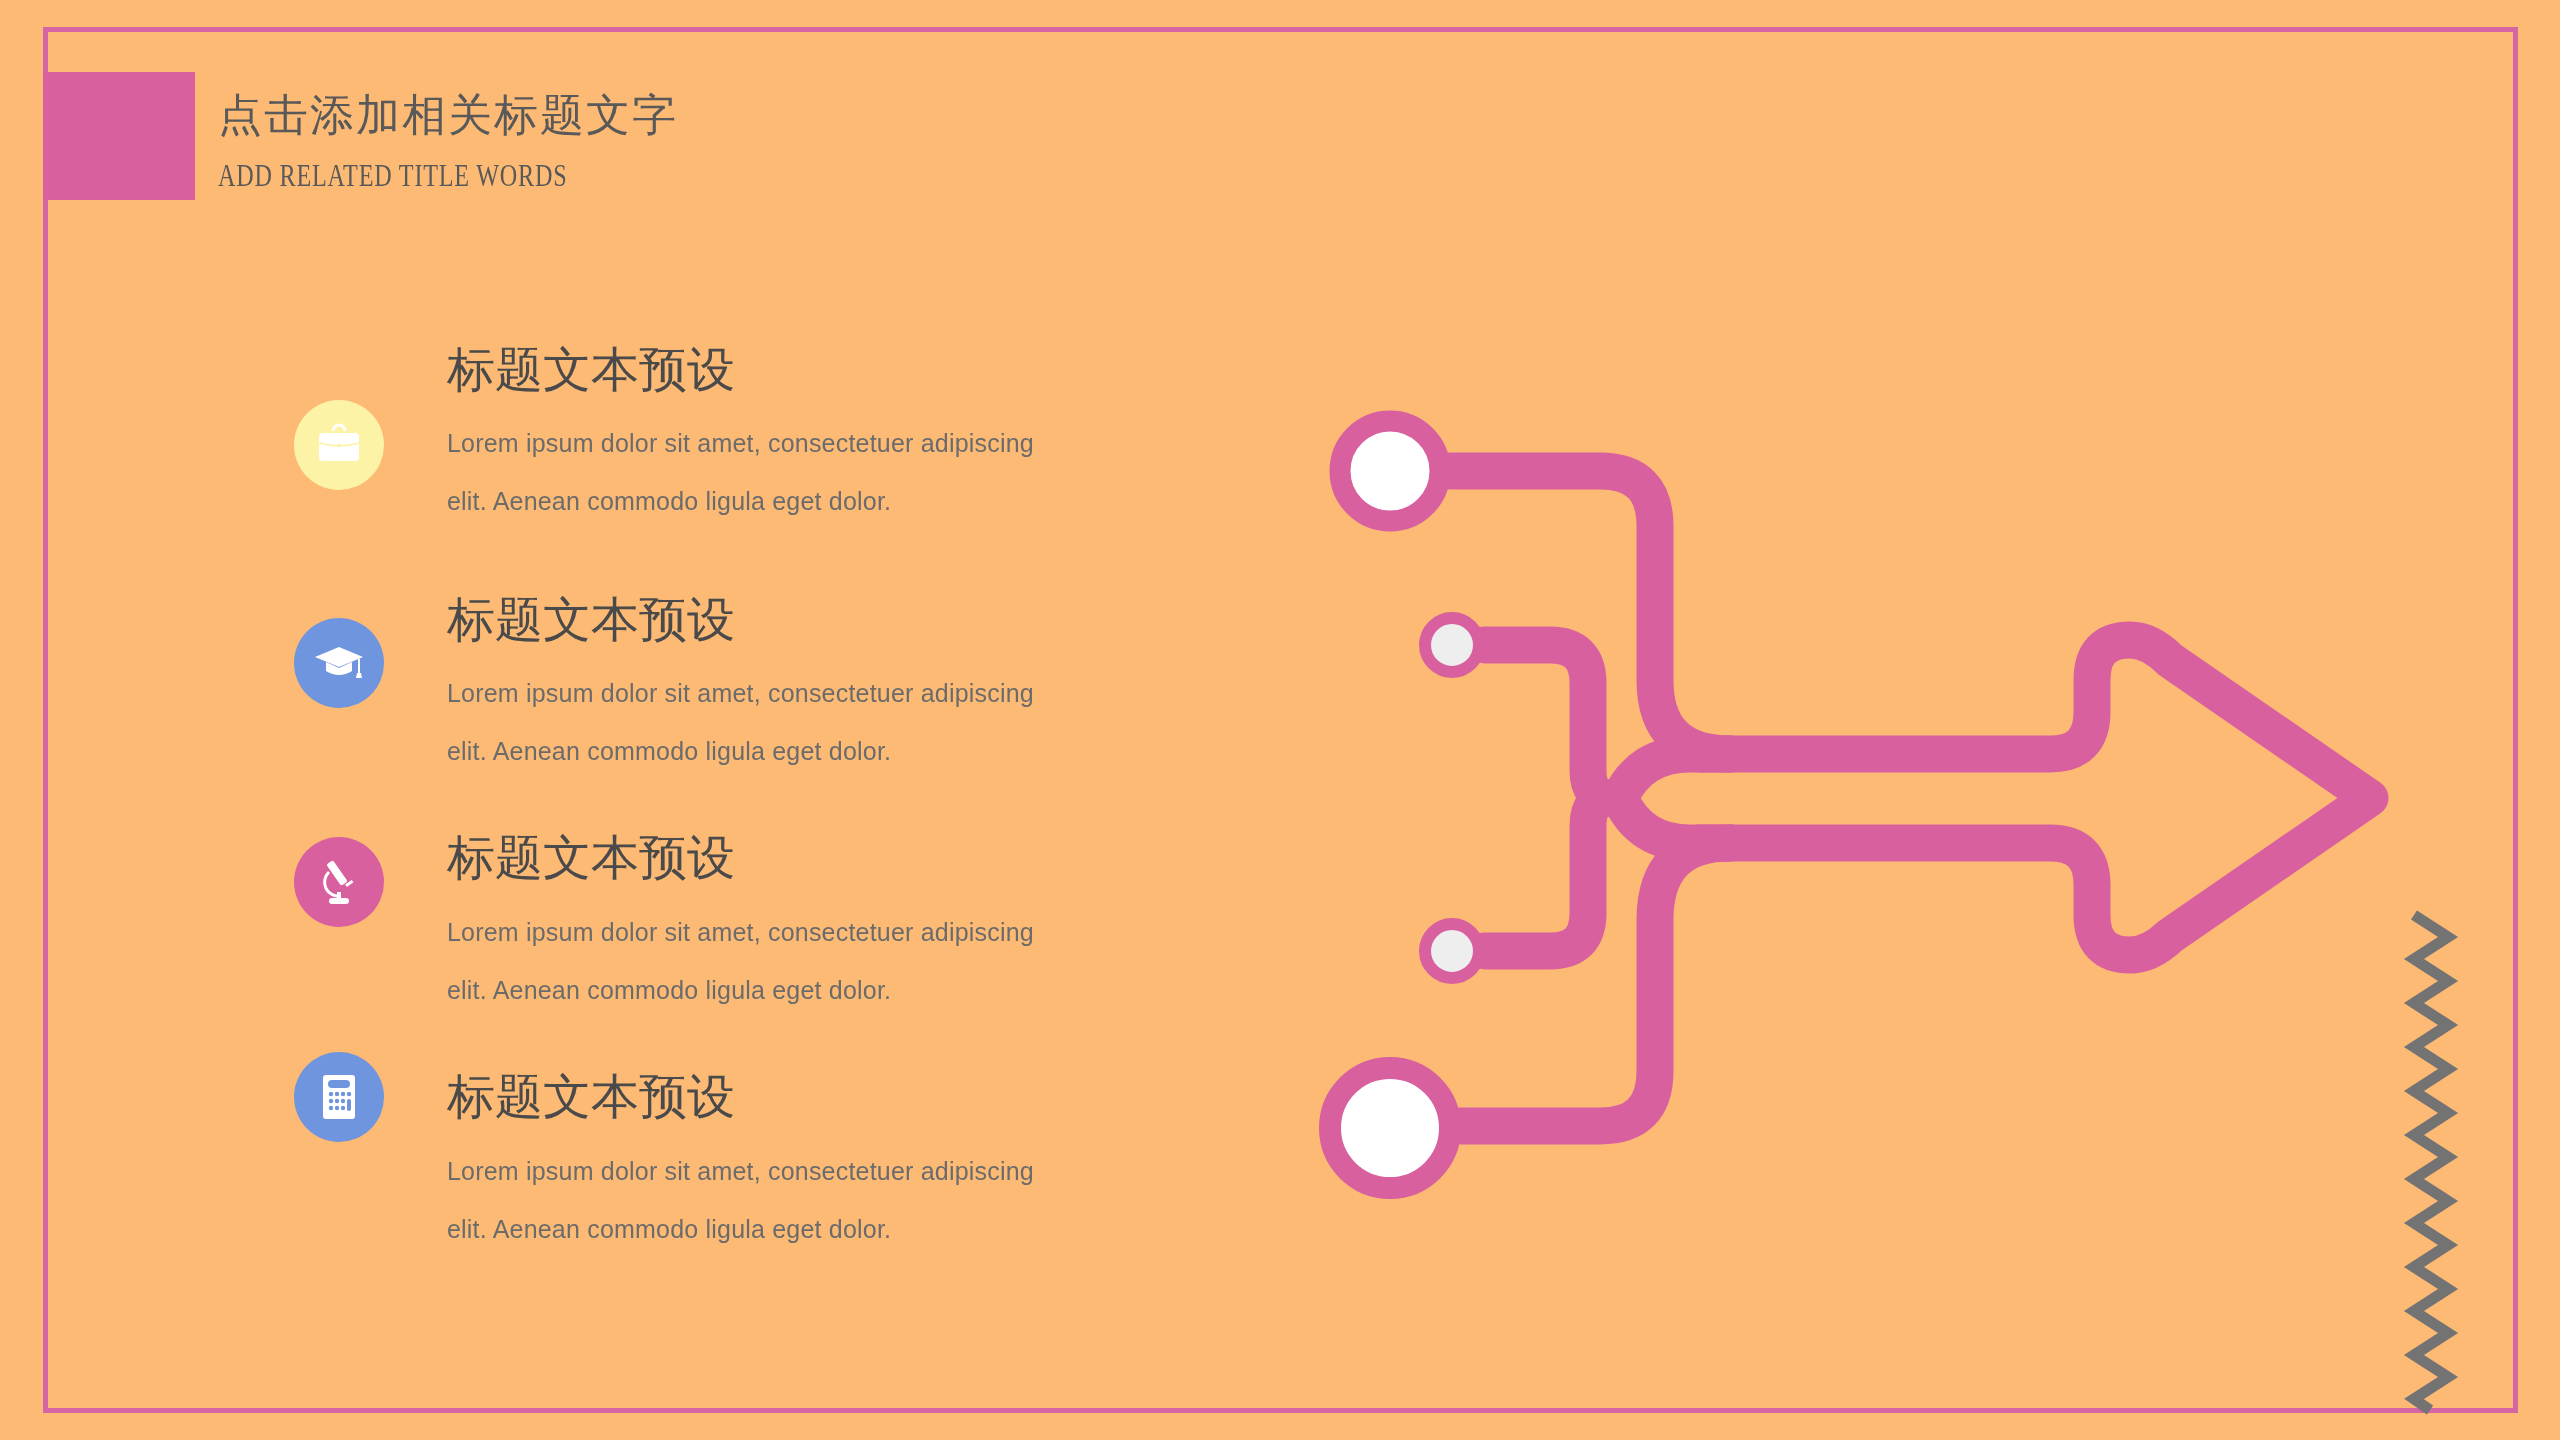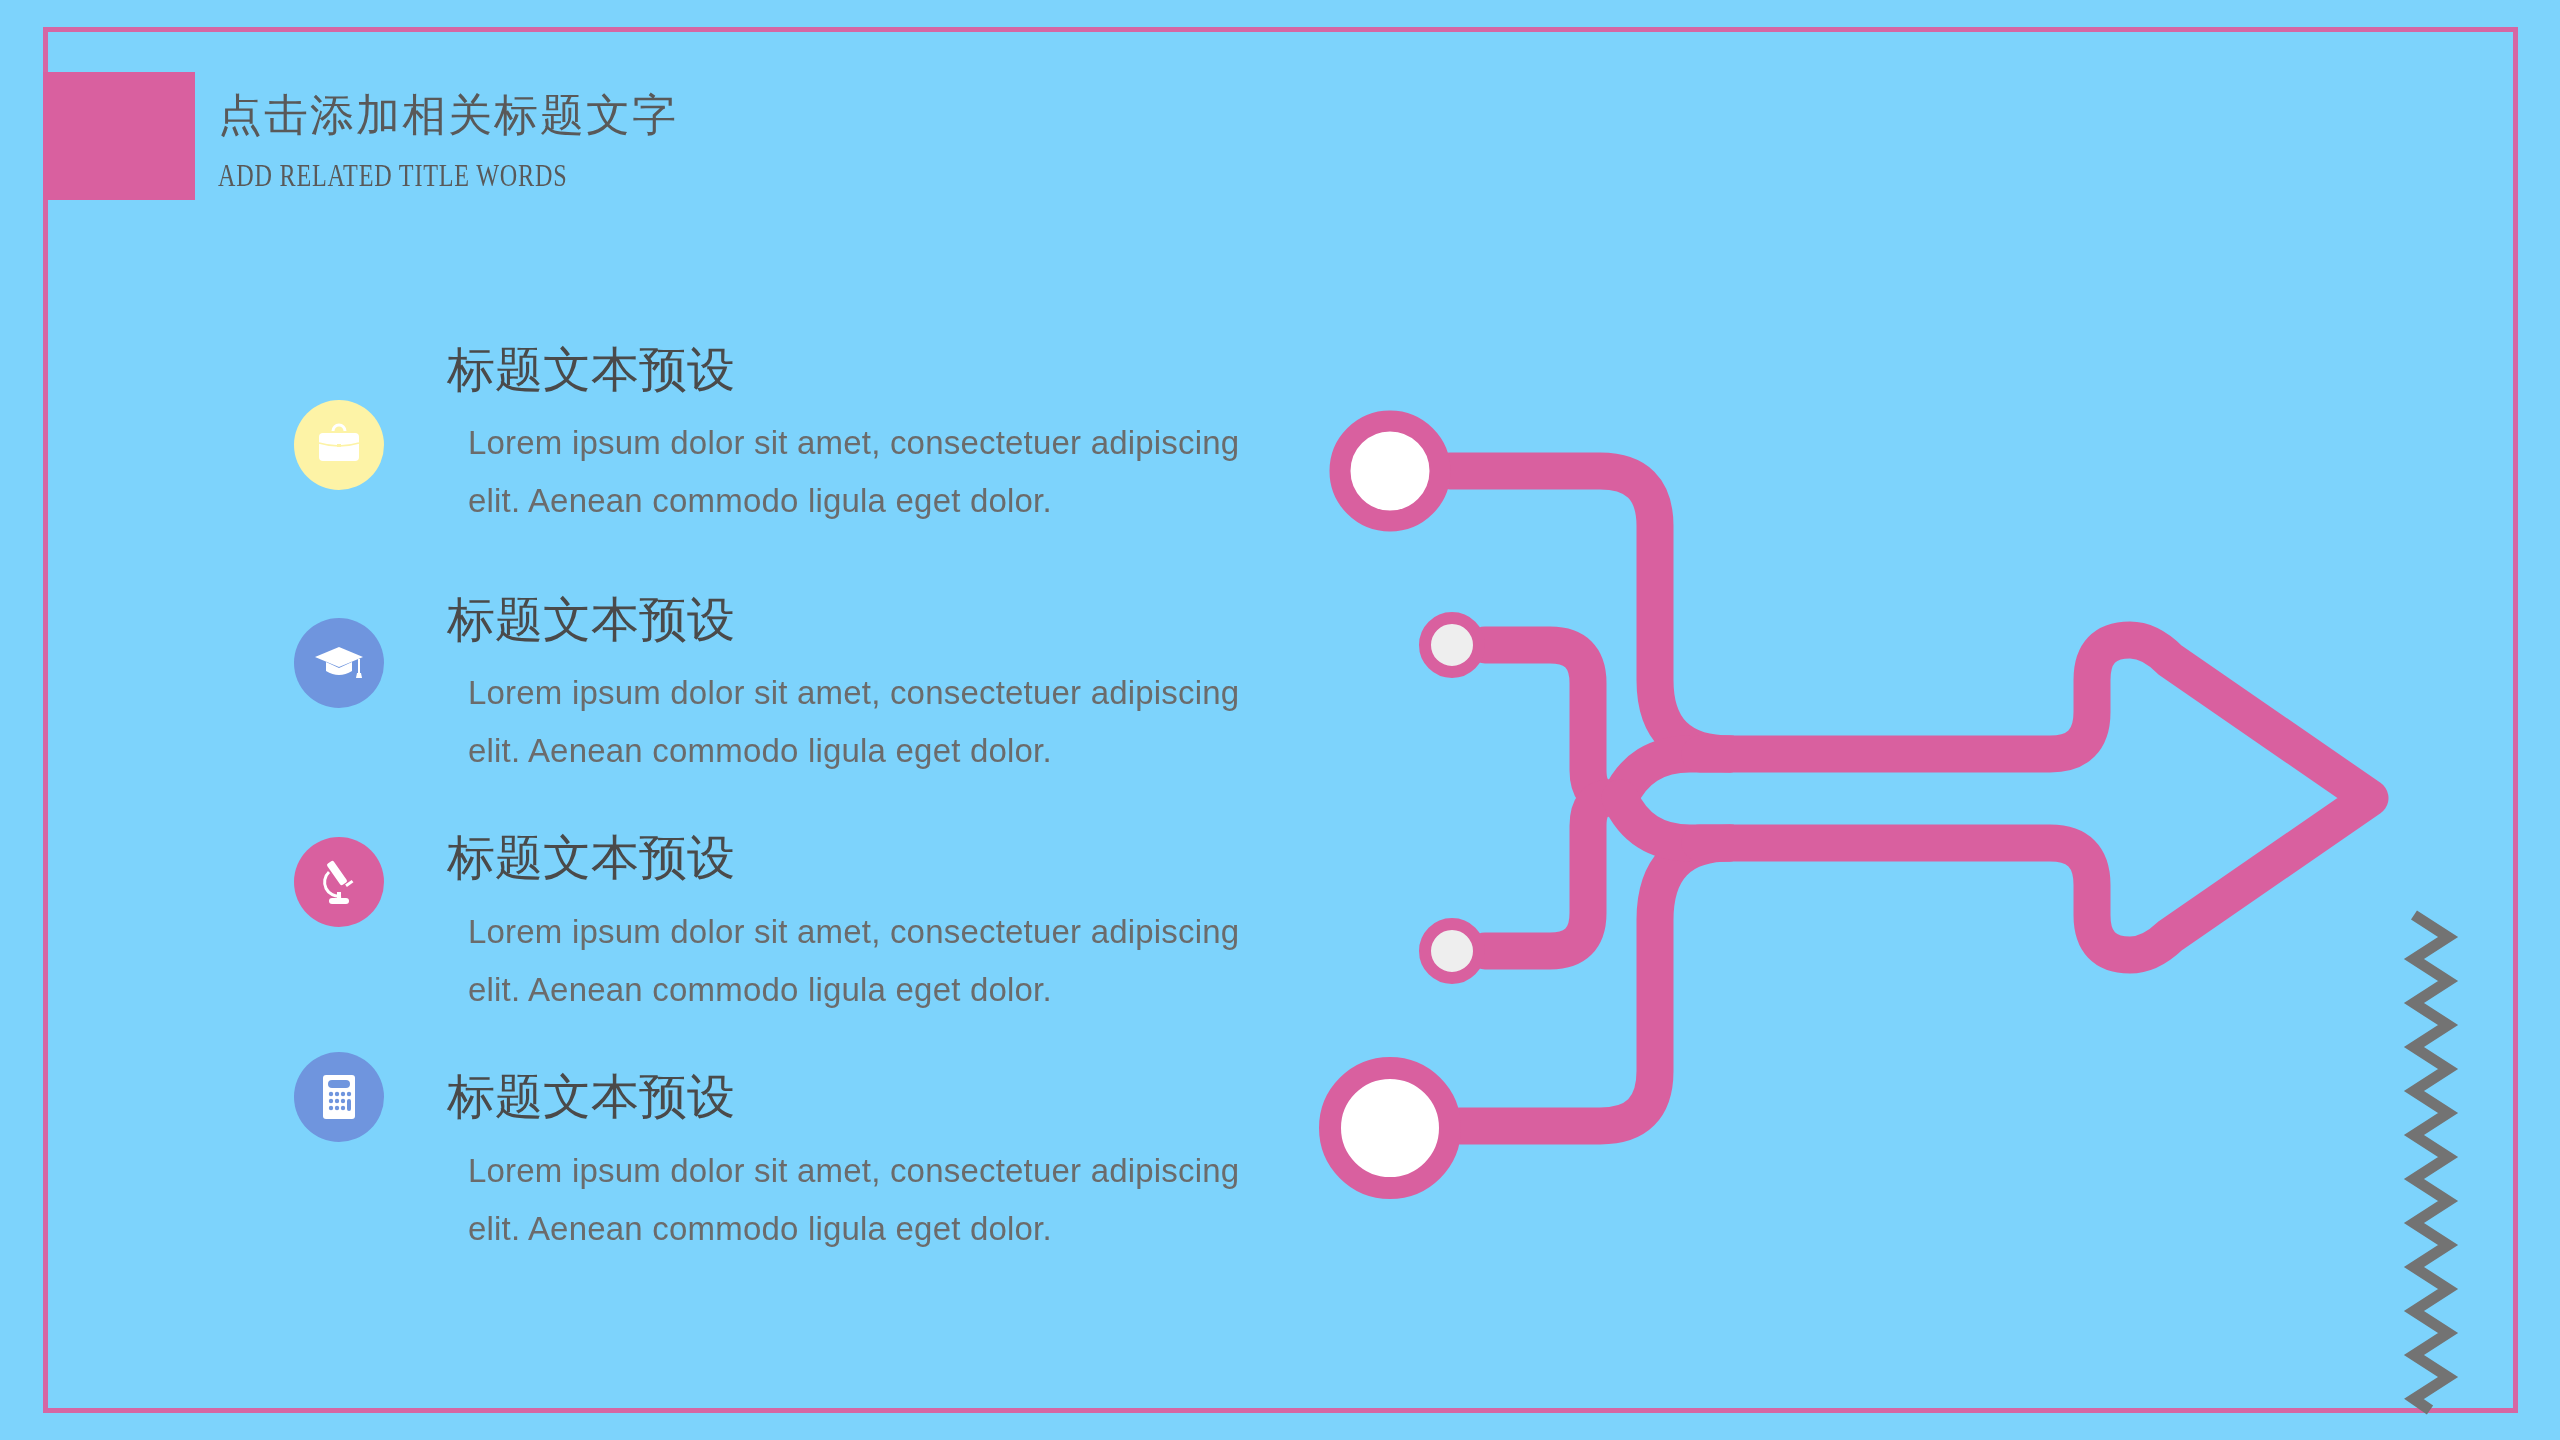--- a/index.html
+++ b/index.html
@@ -1,21 +1,21 @@
 <!DOCTYPE html>
 <html><head>
   <meta charset="utf-8">
   <style>
     * { margin: 0; padding: 0; box-sizing: border-box; }
     html, body {
       width: 2560px; height: 1440px; overflow: hidden;
       background: #ffffff;
       font-family: "DejaVu Sans", "Liberation Sans", sans-serif;
     }
-    .slide { position: relative; width: 2560px; height: 1440px; background: #7dd3fc; }
+    .slide { position: relative; width: 2560px; height: 1440px; background: #fdba74; }
 
     .frame {
       position: absolute;
       left: 43px; top: 27px;
       width: 2475px; height: 1386px;
       border: 5px solid #d566a3;
     }
 
     .title-block {
       position: absolute;
@@ -61,24 +61,24 @@
       position: absolute;
       left: 447px;
       font-family: "DejaVu Sans", "Liberation Sans", sans-serif;
       font-size: 48px;
       line-height: 52px;
       color: #4a4a4a;
       white-space: nowrap;
     }
     .item-body {
       position: absolute;
-      left: 468px;
+      left: 447px;
       width: 840px;
       font-family: "Liberation Sans", "DejaVu Sans", sans-serif;
-      font-size: 33px;
+      font-size: 25px;
       line-height: 58px;
       color: #6b6b6b;
       white-space: nowrap;
       letter-spacing: 0.2px;
     }
     .item-body span { display: block; }
 
     .graphic { position: absolute; left: 0; top: 0; width: 2560px; height: 1440px; pointer-events: none; }
   </style>
 </head>

